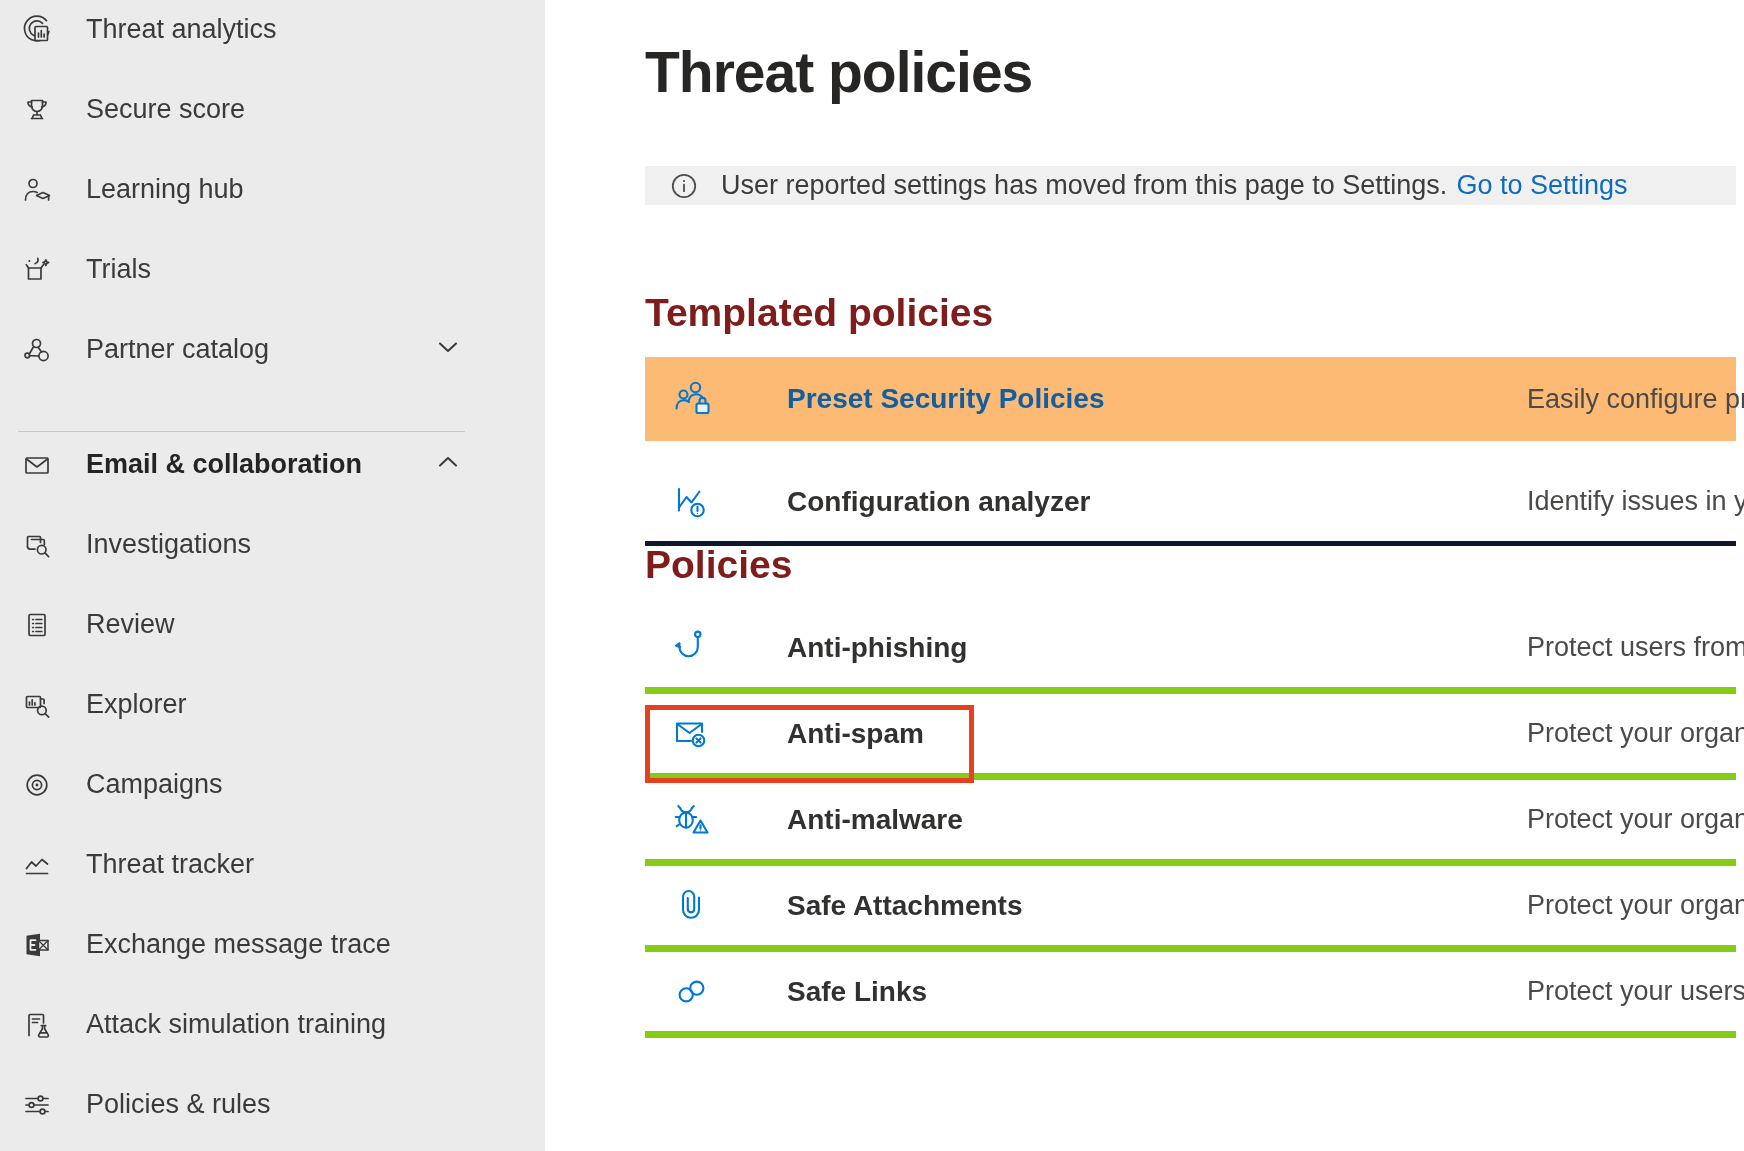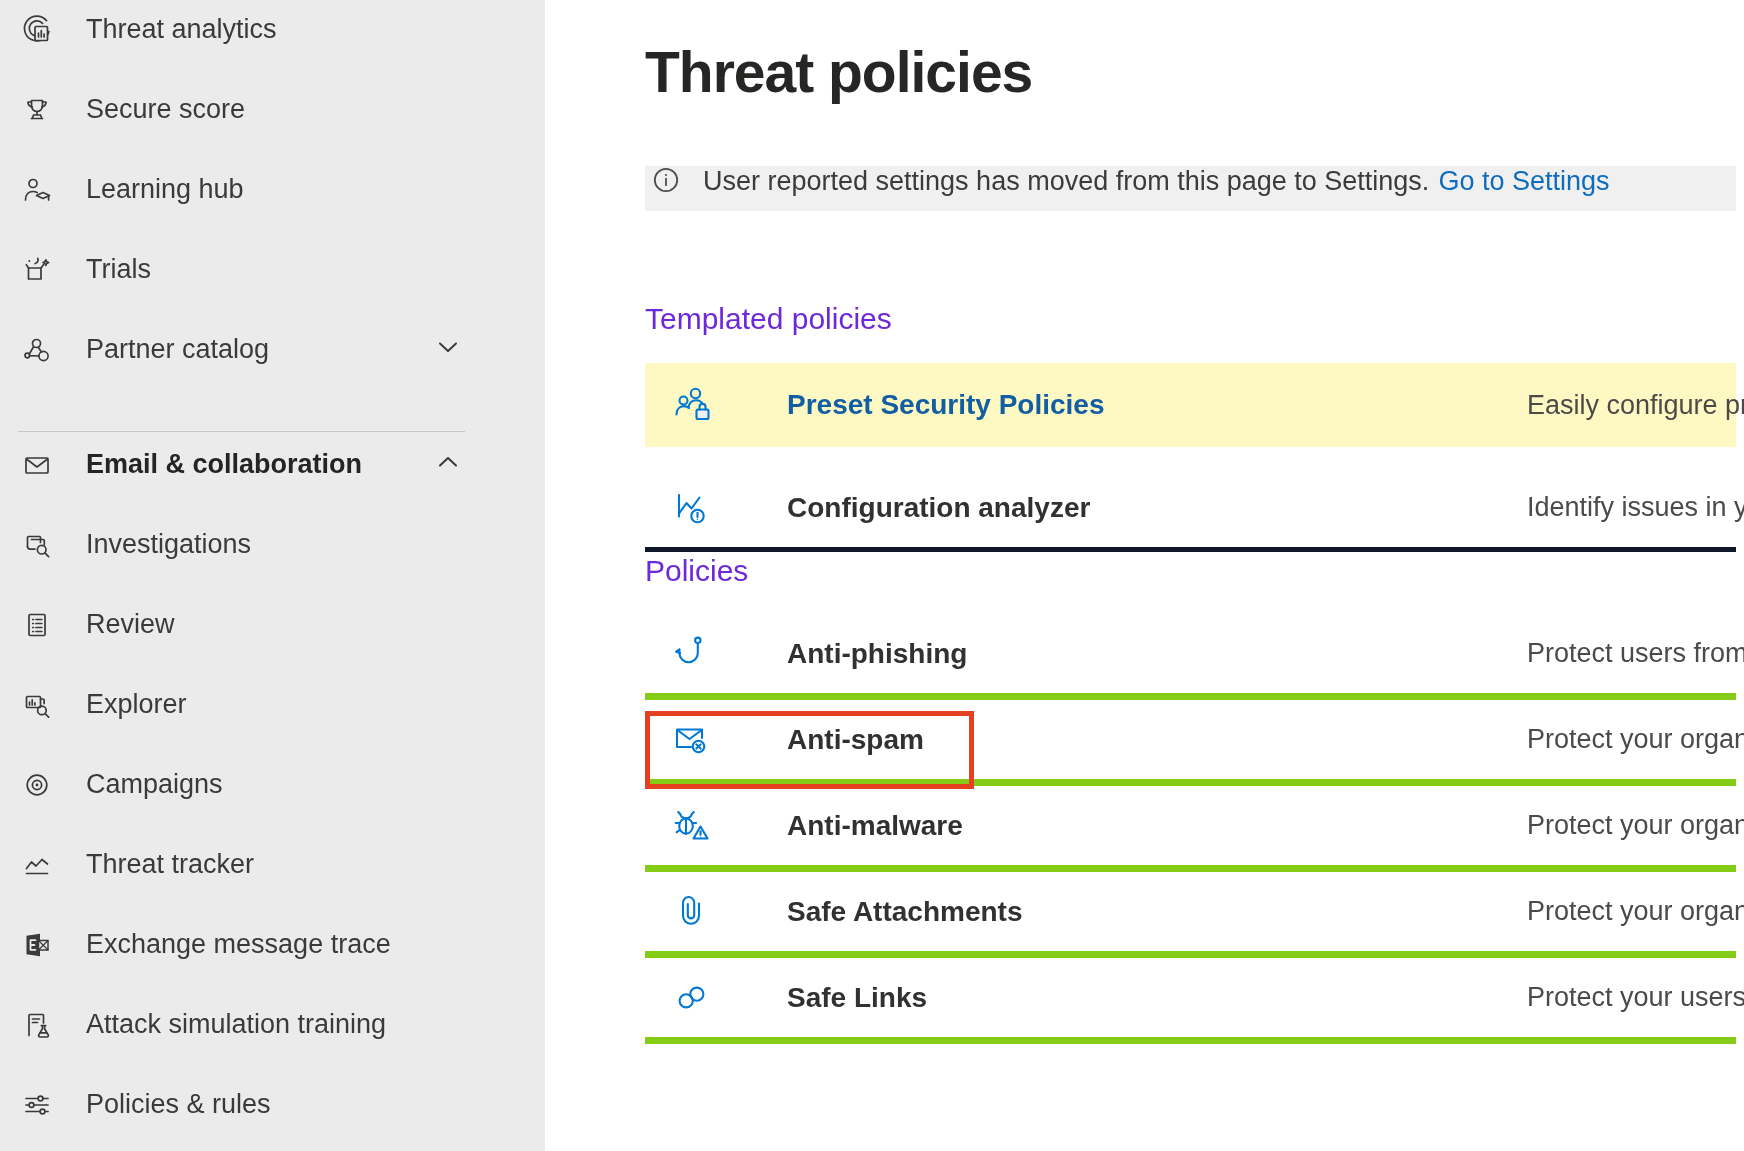--- a/index.html
+++ b/index.html
@@ -18,34 +18,34 @@
   .side-item .chev { margin-left:auto; margin-right:84px; width:26px; height:26px; flex:none; }
   .side-divider { border:none; border-top:1px solid #c8c8c8; margin:17px 80px 17px 18px; }
   svg.sico { stroke:#3b3a39; fill:none; stroke-width:1.7; stroke-linecap:round; stroke-linejoin:round; }
 
   
   .main { position:absolute; left:545px; right:8px; top:0; height:1151px;
     padding-left:100px; background:#fff; }
   h1.page-title { font-size:57px; font-weight:700; letter-spacing:-1px;
     color:#272625; margin-top:38px; line-height:68px; }
 
-  .banner { margin-top:60px; height:45px; background:#f0f0f0; display:flex;
-    padding-left:7px; }
+  .banner { margin-top:60px; height:39px; background:#f0f0f0; display:flex;
+    align-items:center; padding-left:25px; }
   .banner .info { width:28px; height:28px; flex:none; }
   .banner .btext { margin-left:23px; font-size:27px; color:#3c3b39; white-space:nowrap; }
   .banner a.blink { margin-left:9px; font-size:27px; color:#0f6cbd; text-decoration:none;
     white-space:nowrap; cursor:pointer; }
 
-  h2.sec-head { font-size:30px; font-weight:400; color:#6d28d9; line-height:37px; }
+  h2.sec-head { font-size:39px; font-weight:700; color:#7f1d1d; line-height:37px; }
   .sec-head.templated { margin-top:89px; }
   .sec-head.policies  { }
 
   .tpl-rows { margin-top:26px; }
   .row { display:flex; align-items:center; height:84px; position:relative; cursor:pointer; }
-  .row.gray { background:#fef9c3; }
+  .row.gray { background:#fdba74; }
   .row .icw { width:142px; flex:none; display:flex; align-items:center; padding-left:26px; }
   .row .icw svg { width:44px; height:44px; }
   .row .rlabel { width:740px; flex:none; font-size:28px; font-weight:700; color:#323130;
     white-space:nowrap; }
   .row .rlabel.linkblue { color:#115ea3; }
   .row .rdesc { flex:none; font-size:27px; color:#4c4a48; white-space:nowrap; }
   .row.cfg { border-bottom:5px solid #0f172a;margin-top:21px; }
 
   .pol-rows { margin-top:25px; }
   .pol-rows .row { height:86px; border-bottom:7px solid #84cc16; }

